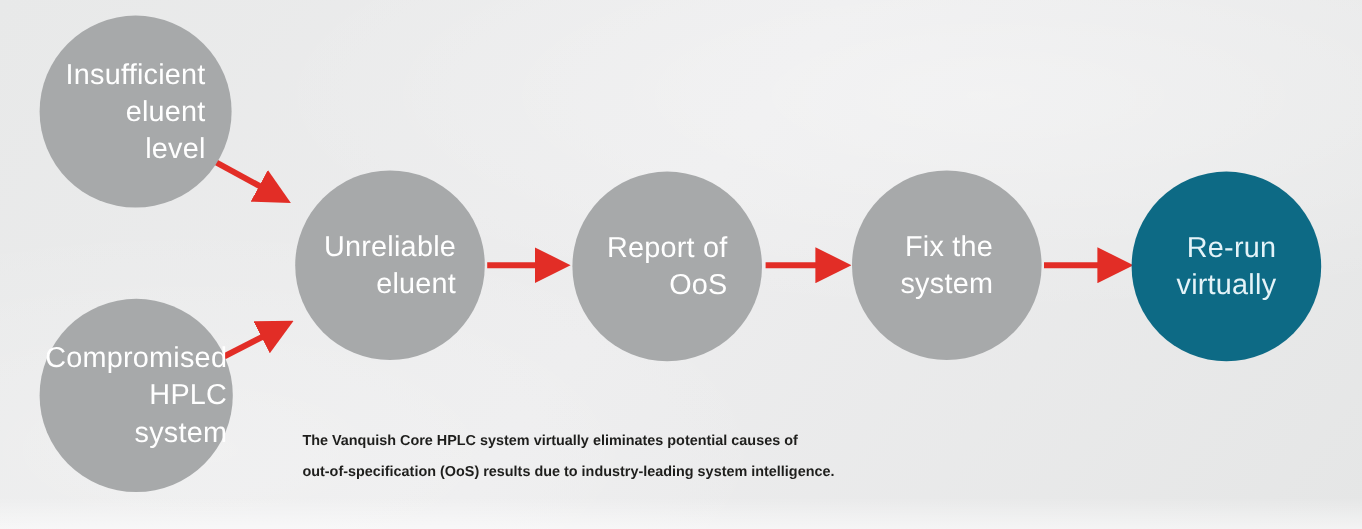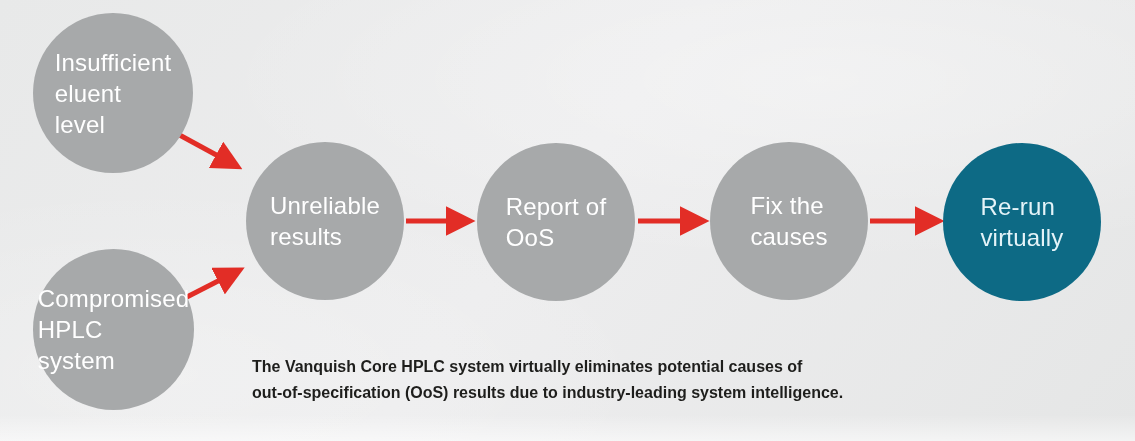--- a/index.html
+++ b/index.html
@@ -22,41 +22,41 @@
     position: absolute; left: 0; top: 0;
     width: 1135px; height: 441px;
     pointer-events: none;
   }
   .arrow-line { stroke: var(--arrow_red, #e22d26); stroke-width: 5; fill: none; }
   .arrow-head { fill: var(--arrow_red, #e22d26); }
   .circle {
     position: absolute;
     border-radius: 50%;
     display: flex; align-items: center; justify-content: center;
-    text-align: left;
+    text-align: right;
   }
   .circle-gray { background: var(--circle_gray, #a7a9aa); }
   .circle-teal { background: var(--circle_teal, #0d6a85); }
   .circle-label {
     white-space: pre-line;
     color: var(--circle_text, #ffffff);
     font-size: 24px;
     line-height: 31px;
     font-weight: 400;
     letter-spacing: 0.2px;
   }
   .circle-teal .circle-label { color: var(--teal_text, #e4f3f8); }
   .caption {
     position: absolute;
     left: 252px; top: 354px;
     width: 720px;
     margin: 0;
     white-space: pre-line;
     color: var(--caption_text, #1e1e1c);
-    font-size: 16px;
+    font-size: 12px;
     line-height: 26px;
     font-weight: 700;
   }
 </style>
 </head>
 <body>
 
 <div class="stage">
 
   <svg class="arrows" viewBox="0 0 1135 441" xmlns="http://www.w3.org/2000/svg">
@@ -79,31 +79,31 @@
   </div>
 
   <div class="circle circle-gray" style="left:33px; top:249px; width:161px; height:161px;">
     <span class="circle-label">Compromised
 HPLC
 system</span>
   </div>
 
   <div class="circle circle-gray" style="left:246px; top:142px; width:158px; height:158px;">
     <span class="circle-label">Unreliable
-results</span>
+eluent</span>
   </div>
 
   <div class="circle circle-gray" style="left:477px; top:143px; width:158px; height:158px;">
     <span class="circle-label">Report of
 OoS</span>
   </div>
 
   <div class="circle circle-gray" style="left:710px; top:142px; width:158px; height:158px;">
     <span class="circle-label">Fix the
-causes</span>
+system</span>
   </div>
 
   <div class="circle circle-teal" style="left:943px; top:143px; width:158px; height:158px;">
     <span class="circle-label">Re-run
 virtually</span>
   </div>
 
   <p class="caption">The Vanquish Core HPLC system virtually eliminates potential causes of
 out-of-specification (OoS) results due to industry-leading system intelligence.</p>
 

